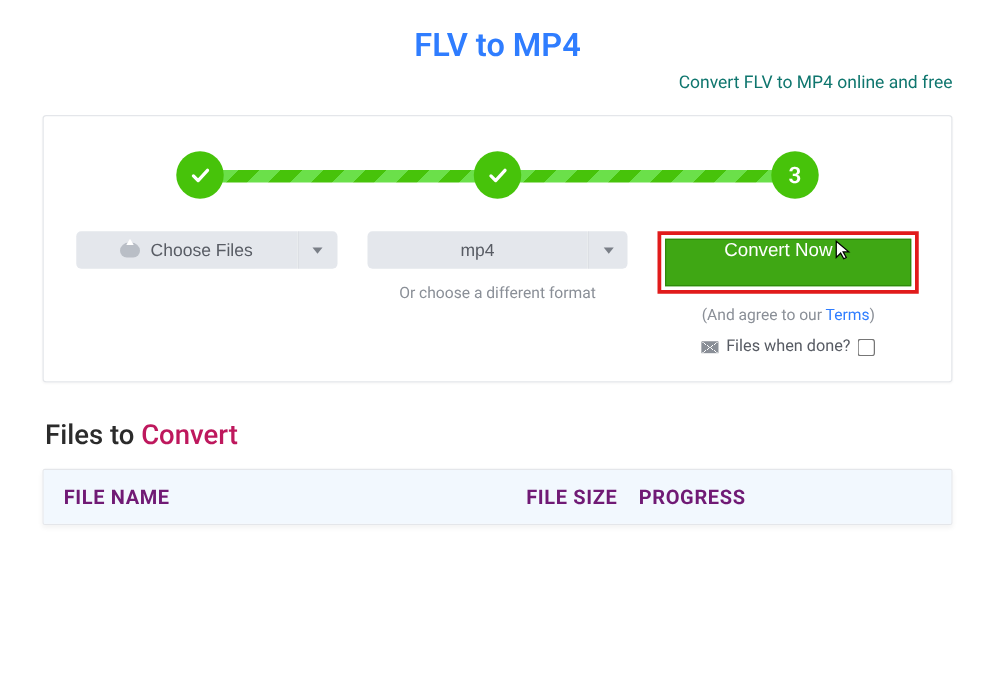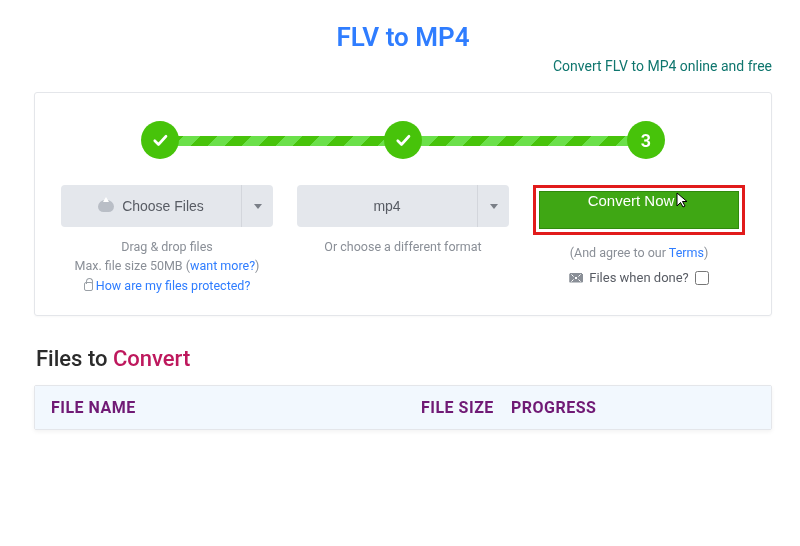--- a/index.html
+++ b/index.html
@@ -1,29 +1,29 @@
 <!DOCTYPE html>
 <html><head>
 <meta charset="utf-8">
 <style>
   * { box-sizing: border-box; margin: 0; padding: 0; }
   html, body { width: 800px; height: 546px; font-family: -apple-system, "Segoe UI", Roboto, Arial, sans-serif; background: #fff; color: #3b3b3b; }
-  .page { padding: 18px 28px 18px 34px; }
+  .page { padding: 18px 38px 18px 34px; }
   .title { text-align: center; font-size: 26px; font-weight: 600; color: #2f7dff; margin-top: 4px; }
   .subtitle { text-align: right; color: #0f766e; font-size: 14px; margin-top: 6px; margin-bottom: 18px; }
   .card { border: 1px solid #e4e6ea; border-radius: 3px; padding: 22px 26px 20px; box-shadow: 0 1px 2px rgba(0,0,0,0.03); }
   .progress-wrap { position: relative; height: 40px; margin: 6px 80px 24px; }
   .progress-line { position: absolute; left: 16px; right: 16px; top: 15px; height: 10px;
     background: repeating-linear-gradient(-45deg,#47c30a 0 12px,#6be04a 12px 24px); border-radius: 5px; }
   .progress-steps { position: absolute; left: 0; right: 0; top: 0; display: flex; justify-content: space-between; }
   .step { width: 38px; height: 38px; border-radius: 50%; background: #47c30a; color: #fff; display: flex; align-items: center; justify-content: center; font-weight: 600; font-size: 18px; }
   .controls { display: flex; gap: 24px; }
   .col { flex: 1; display: flex; flex-direction: column; align-items: center; }
   .btn-group { display: flex; width: 100%; }
-  .btn-light { background: #e4e7ec; color: #585c64; border: none; height: 42px; display: flex; align-items: center; justify-content: center; font-size: 14px; }
+  .btn-light { background: #e4e7ec; color: #585c64; border: none; height: 30px; display: flex; align-items: center; justify-content: center; font-size: 14px; }
   .btn-main { flex: 1; border-top-left-radius: 4px; border-bottom-left-radius: 4px; gap: 8px; }
   .btn-caret { width: 32px; border-left: 1px solid #d3d6dc; border-top-right-radius: 4px; border-bottom-right-radius: 4px; }
   .caret { width: 0; height: 0; border-left: 4px solid transparent; border-right: 4px solid transparent; border-top: 5px solid #7a7f87; }
   .cloud-up { width: 16px; height: 12px; position: relative; }
   .cloud-up::before { content: ""; position: absolute; inset: 0; background: #b9bec6; border-radius: 50% 50% 6px 6px / 60% 60% 6px 6px; }
   .cloud-up::after { content: ""; position: absolute; left: 5px; top: -3px; width: 0; height: 0; border-left: 3px solid transparent; border-right: 3px solid transparent; border-bottom: 5px solid #fff; }
   .hint { color: #8a8f97; font-size: 12.5px; margin-top: 10px; text-align: center; line-height: 1.55; }
   .hint a, .link { color: #2f7dff; text-decoration: none; }
   .lock { display: inline-block; width: 9px; height: 9px; border: 1px solid #9aa0a6; border-radius: 2px; position: relative; top: 1px; }
   .lock::before { content: ""; position: absolute; top: -5px; left: 1px; width: 5px; height: 5px; border: 1px solid #9aa0a6; border-bottom: none; border-radius: 4px 4px 0 0; }
@@ -75,26 +75,20 @@
       <div class="col">
         <div class="btn-group">
           <button class="btn-light btn-main">
             <span class="cloud-up"></span>
             <span>Choose Files</span>
           </button>
           <button class="btn-light btn-caret">
             <span class="caret"></span>
           </button>
         </div>
-        <div class="hint">
-          <span>Drag &amp; drop files</span><br>
-          <span>Max. file size 50MB (</span><a class="link">want more?</a><span>)</span><br>
-          <span class="lock"></span>
-          <a class="link">How are my files protected?</a>
-        </div>
       </div>
 
       <div class="col">
         <div class="btn-group">
           <button class="btn-light btn-main">
             <span>mp4</span>
           </button>
           <button class="btn-light btn-caret">
             <span class="caret"></span>
           </button>

